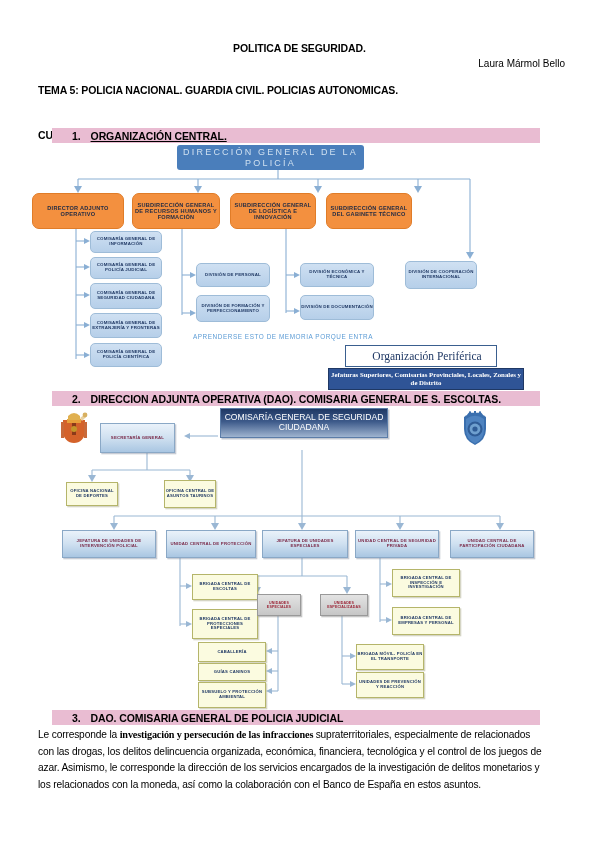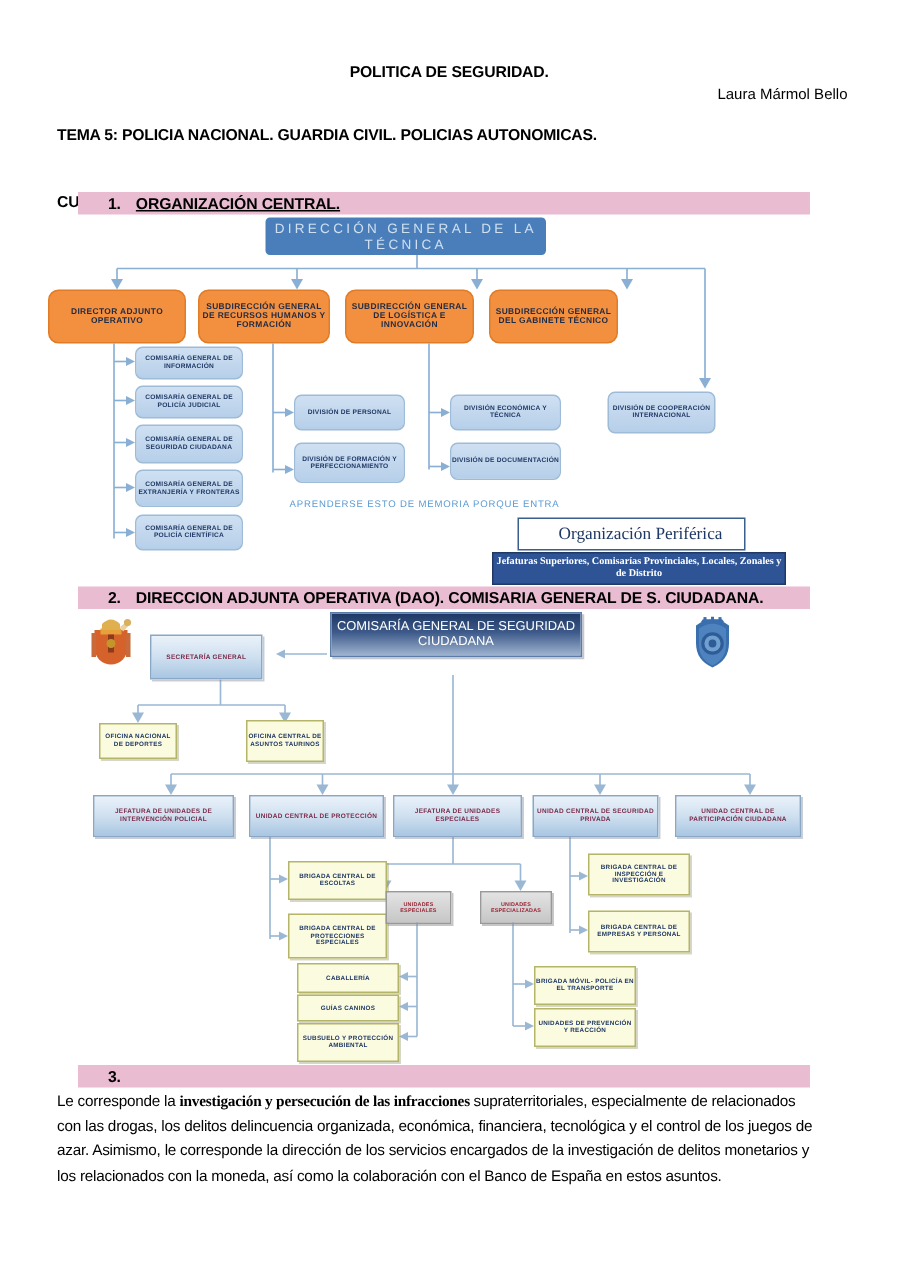--- a/index.html
+++ b/index.html
@@ -191,21 +191,21 @@
         <path d="M256 132 L268 132"></path>
         <path d="M256 168 L268 168"></path>
       </g>
       <g fill="#8aafd4">
         <polygon points="270,132 264,129 264,135"></polygon>
         <polygon points="270,168 264,165 264,171"></polygon>
       </g>
     </svg>
 
     <div class="c1box c1-top" style="left:147px; top:2px; width:187px; height:25px;">
-      <span>DIRECCIÓN GENERAL DE LA TÉCNICA</span>
+      <span>DIRECCIÓN GENERAL DE LA POLICÍA</span>
     </div>
 
     <div class="c1box c1-orange" style="left:2px; top:50px; width:92px; height:36px;">
       <span>DIRECTOR ADJUNTO OPERATIVO</span>
     </div>
     <div class="c1box c1-orange" style="left:102px; top:50px; width:88px; height:36px;">
       <span>SUBDIRECCIÓN GENERAL DE RECURSOS HUMANOS Y FORMACIÓN</span>
     </div>
     <div class="c1box c1-orange" style="left:200px; top:50px; width:86px; height:36px;">
       <span>SUBDIRECCIÓN GENERAL DE LOGÍSTICA E INNOVACIÓN</span>
@@ -249,21 +249,21 @@
     </div>
 
     <div class="note-aprender" style="left:163px; top:190px;">APRENDERSE ESTO DE MEMORIA PORQUE ENTRA</div>
 
     <div class="periferica-top" style="left:315px; top:202px; width:152px; height:22px;padding-left:12px;">Organización Periférica</div>
     <div class="periferica-bot" style="left:298px; top:225px; width:196px; height:22px;">Jefaturas Superiores, Comisarías Provinciales, Locales, Zonales y de Distrito</div>
   </div>
 
   <div class="pinkbar" id="bar2">
     <span class="num">2.</span>
-    <span>DIRECCION ADJUNTA OPERATIVA (DAO).  COMISARIA GENERAL DE S. CIUDADANA.</span>
+    <span>DIRECCION ADJUNTA OPERATIVA (DAO).  COMISARIA GENERAL DE S. ESCOLTAS.</span>
   </div>
 
   <div id="chart2">
     <svg class="lines" viewBox="0 0 540 304" preserveAspectRatio="none">
       <g stroke="#9ab7d4" stroke-width="1.1" fill="none">
 
         <path d="M188 30 L160 30"></path>
 
         <path d="M117 47 L117 64"></path>
         <path d="M62 64 L160 64"></path>
@@ -413,17 +413,18 @@
     <div class="c2box c2-yellow" style="left:362px; top:163px; width:68px; height:28px;">
       <span>BRIGADA CENTRAL DE INSPECCIÓN E INVESTIGACIÓN</span>
     </div>
     <div class="c2box c2-yellow" style="left:362px; top:201px; width:68px; height:28px;">
       <span>BRIGADA CENTRAL DE EMPRESAS Y PERSONAL</span>
     </div>
   </div>
 
   <div class="pinkbar" id="bar3">
     <span class="num">3.</span>
+    <span>DAO.  COMISARIA GENERAL DE POLICIA JUDICIAL</span>
   </div>
 
   <p class="body-text"><span>Le corresponde la </span><b>investigación y persecución de las infracciones </b><span>supraterritoriales, especialmente de relacionados con las drogas, los delitos delincuencia organizada, económica, financiera, tecnológica y el control de los juegos de azar. Asimismo, le corresponde la dirección de los servicios encargados de la investigación de delitos monetarios y los relacionados con la moneda, así como la colaboración con el Banco de España en estos asuntos.</span></p>
 
 </div>
 
 </body></html>

